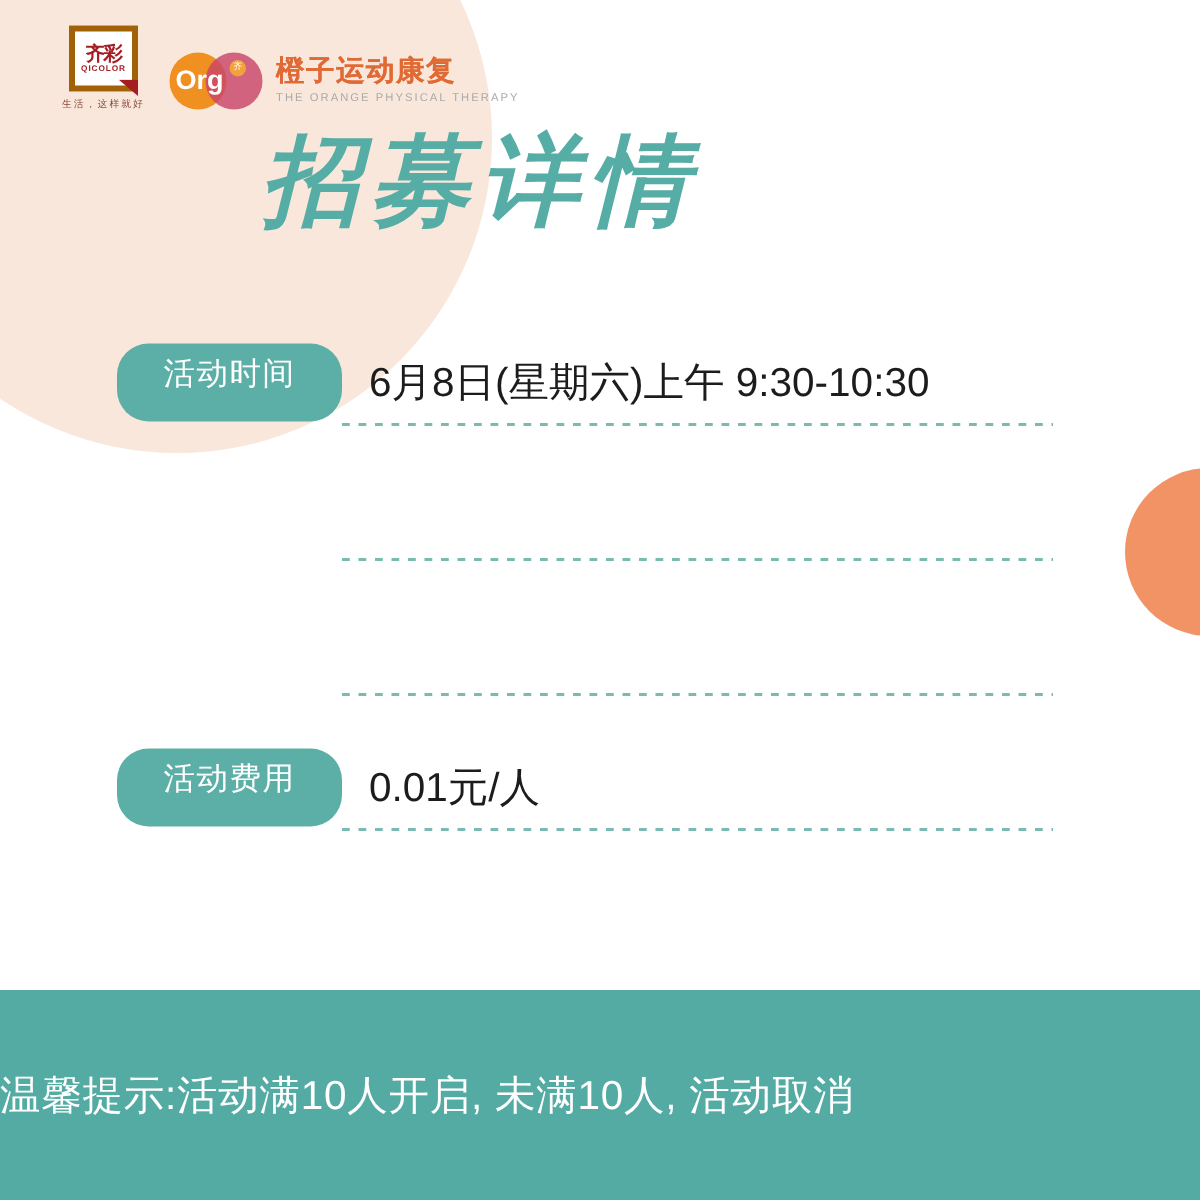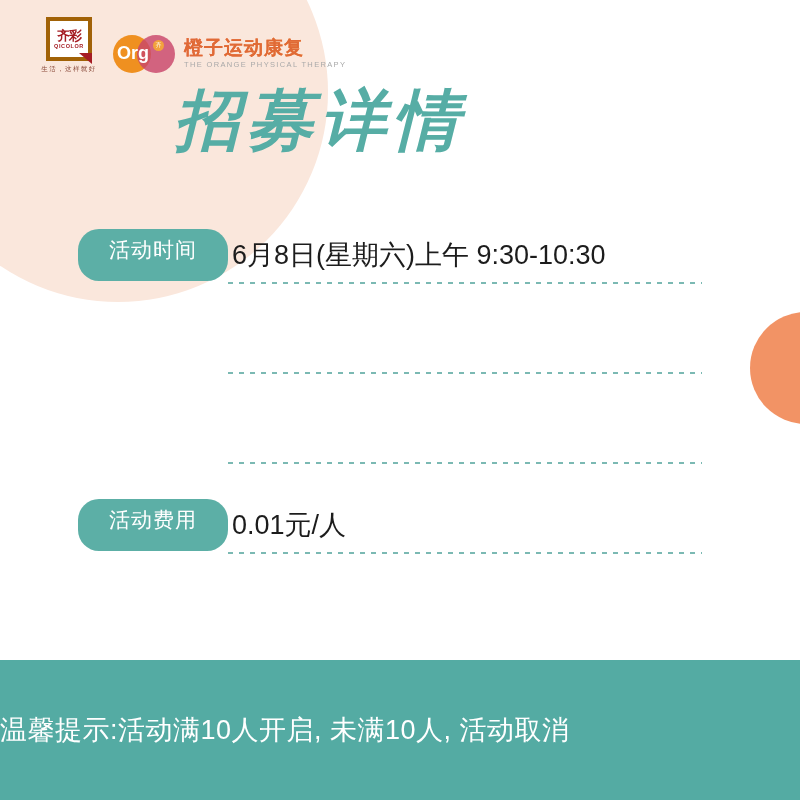--- a/index.html
+++ b/index.html
@@ -208,21 +208,21 @@
     background: #5cafa6;
     color: #ffffff;
     font-size: 21px;
     line-height: 42px;
     text-align: center;
     letter-spacing: 1px;
     box-sizing: border-box;
   }
   .value {
     flex: 1 1 auto;
-    padding-left: 4px;
+    padding-left: 18px;
     font-size: 27px;
     line-height: 34px;
     color: #1c1c1c;
     white-space: nowrap;
     letter-spacing: 0px;
   }
   .dots {
     position: absolute;
     left: 150px;
     right: 0;

